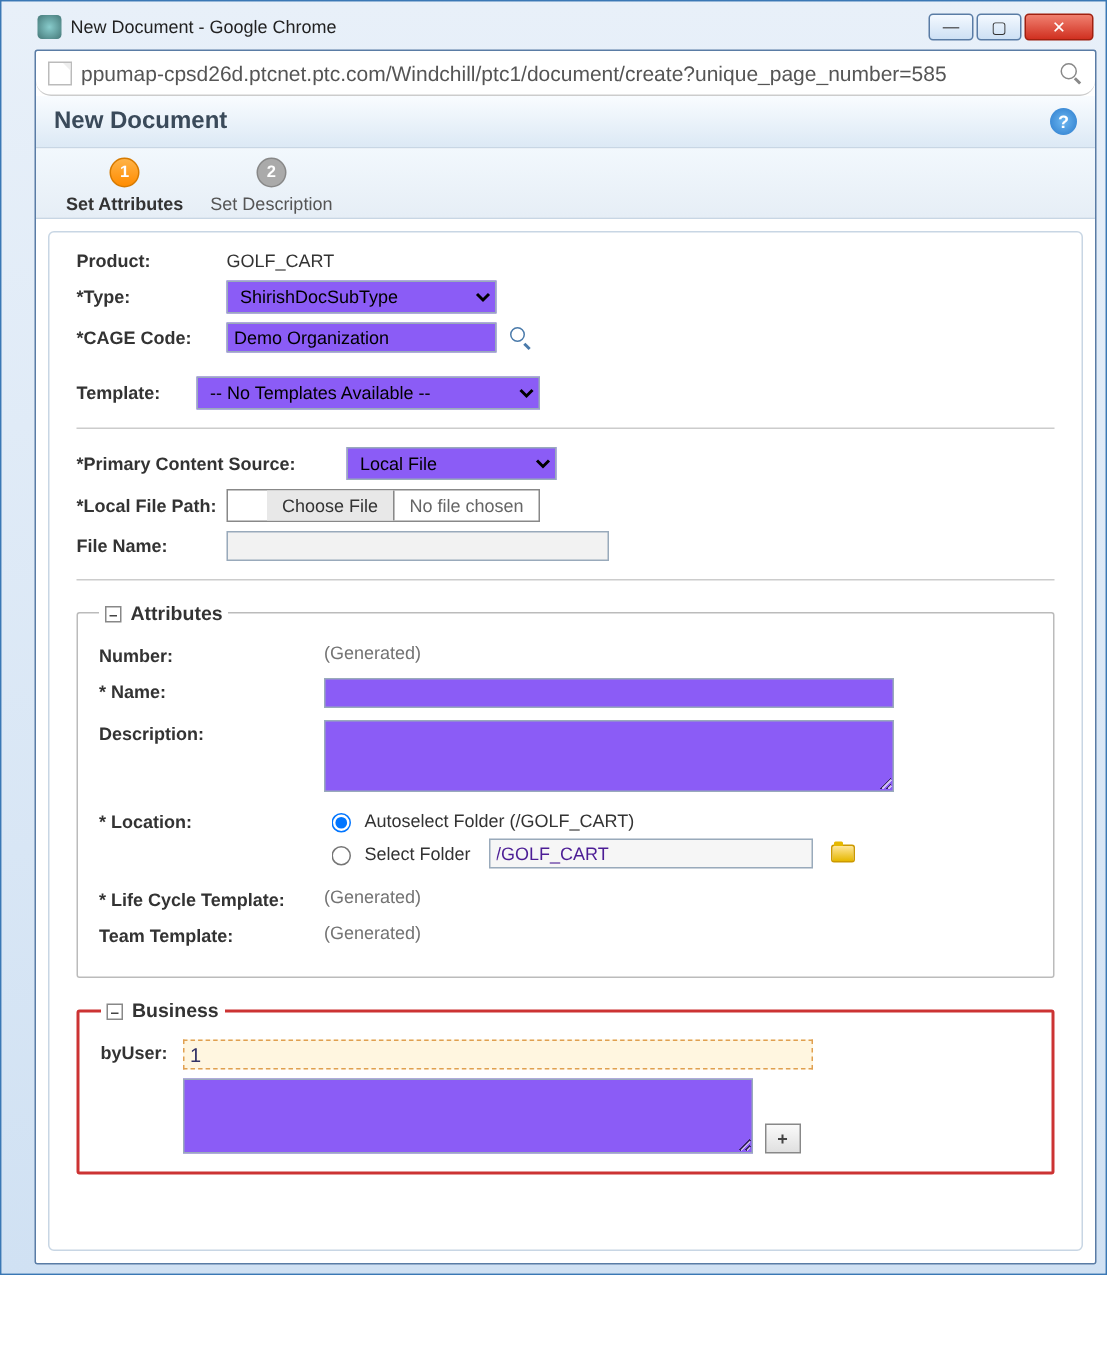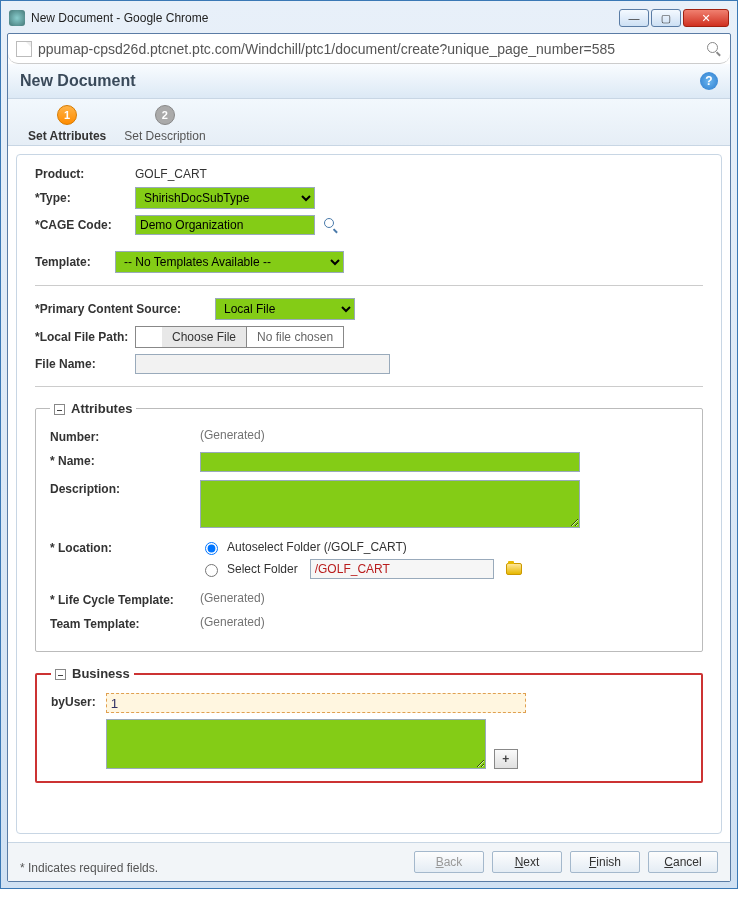--- a/index.html
+++ b/index.html
@@ -8,21 +8,21 @@
     font-family: Arial, sans-serif;
     font-size: 12px;
     color: #333;
     background: #fff;
     width: 738px;
   }
   
   .window {
     border: 1px solid #3a78b5;
     background: linear-gradient(#e8f0f9, #d0e1f3);
-    padding: 6px 6px 6px 6px;
+    padding: 6px 6px 6px 22px;
   }
   .titlebar {
     display: flex;
     align-items: center;
     height: 26px;
     padding: 0 2px 4px 2px;
     color: #222;
   }
   .titlebar .app-icon {
     width: 16px; height: 16px;
@@ -137,21 +137,21 @@
 
   .form-row {
     display:flex; align-items:center; margin-bottom:6px;
   }
   .form-row .label {
     width: 100px; text-align:left; font-weight:bold; color:#333; padding-right:6px;
   }
   .form-row.top-row .label { width: 100px; }
   .form-row .val { flex:1; }
   select, input[type=text], textarea {
-    font-family:inherit; font-size:12px; padding:2px 4px; border:1px solid #9ab; background:#84cc16;
+    font-family:inherit; font-size:12px; padding:2px 4px; border:1px solid #9ab; background:#8b5cf6;
   }
   select { height:22px; }
   input[type=text] { height:20px; }
   .search-icon {
     width:16px; height:16px; margin-left:8px; position:relative; display:inline-block; vertical-align:middle;
   }
   .search-icon::before{content:""; position:absolute; width:8px; height:8px; border:1.5px solid #4a7aaa; border-radius:50%; top:1px; left:1px;}
   .search-icon::after{content:""; position:absolute; width:5px; height:1.5px; background:#4a7aaa; bottom:2px; right:1px; transform:rotate(45deg);}
   hr.sep { border:none; border-top:1px solid #ccc; margin:12px 0; }
 
@@ -331,21 +331,21 @@
           <div class="attr-row">
             <div class="alabel">* Location:</div>
             <div class="aval">
               <div class="radio-row">
                 <input type="radio" name="loc" checked="" style="">
                 <span>Autoselect Folder (/GOLF_CART)</span>
               </div>
               <div class="radio-row">
                 <input type="radio" name="loc" style="">
                 <span style="margin-right:6px">Select Folder</span>
-                <input type="text" style="width: 184px; color: #b91c1c; background: rgb(246, 246, 246);" readonly="" value="/GOLF_CART">
+                <input type="text" style="width: 216px; color: #4c1d95; background: rgb(246, 246, 246);" readonly="" value="/GOLF_CART">
                 <span class="folder-icon"></span>
               </div>
             </div>
           </div>
           <div class="attr-row">
             <div class="alabel">* Life Cycle Template:</div>
             <div class="aval generated">(Generated)</div>
           </div>
           <div class="attr-row">
             <div class="alabel">Team Template:</div>
@@ -364,32 +364,15 @@
                 <textarea style="width: 380px; height: 50px;"></textarea>
                 <div class="plusbtn">+</div>
               </div>
             </div>
           </div>
         </fieldset>
 
       </div>
     </div>
 
-    <div class="footer">
-      <div class="hint">* Indicates required fields.</div>
-      <div class="footer-btns">
-        <div class="wbtn disabled">
-            <span><u>B</u>ack</span>
-          </div>
-        <div class="wbtn">
-            <span><u>N</u>ext</span>
-          </div>
-        <div class="wbtn">
-            <span><u>F</u>inish</span>
-          </div>
-        <div class="wbtn">
-            <span><u>C</u>ancel</span>
-          </div>
-      </div>
-    </div>
 
   </div>
 </div>
 
 </body></html>

